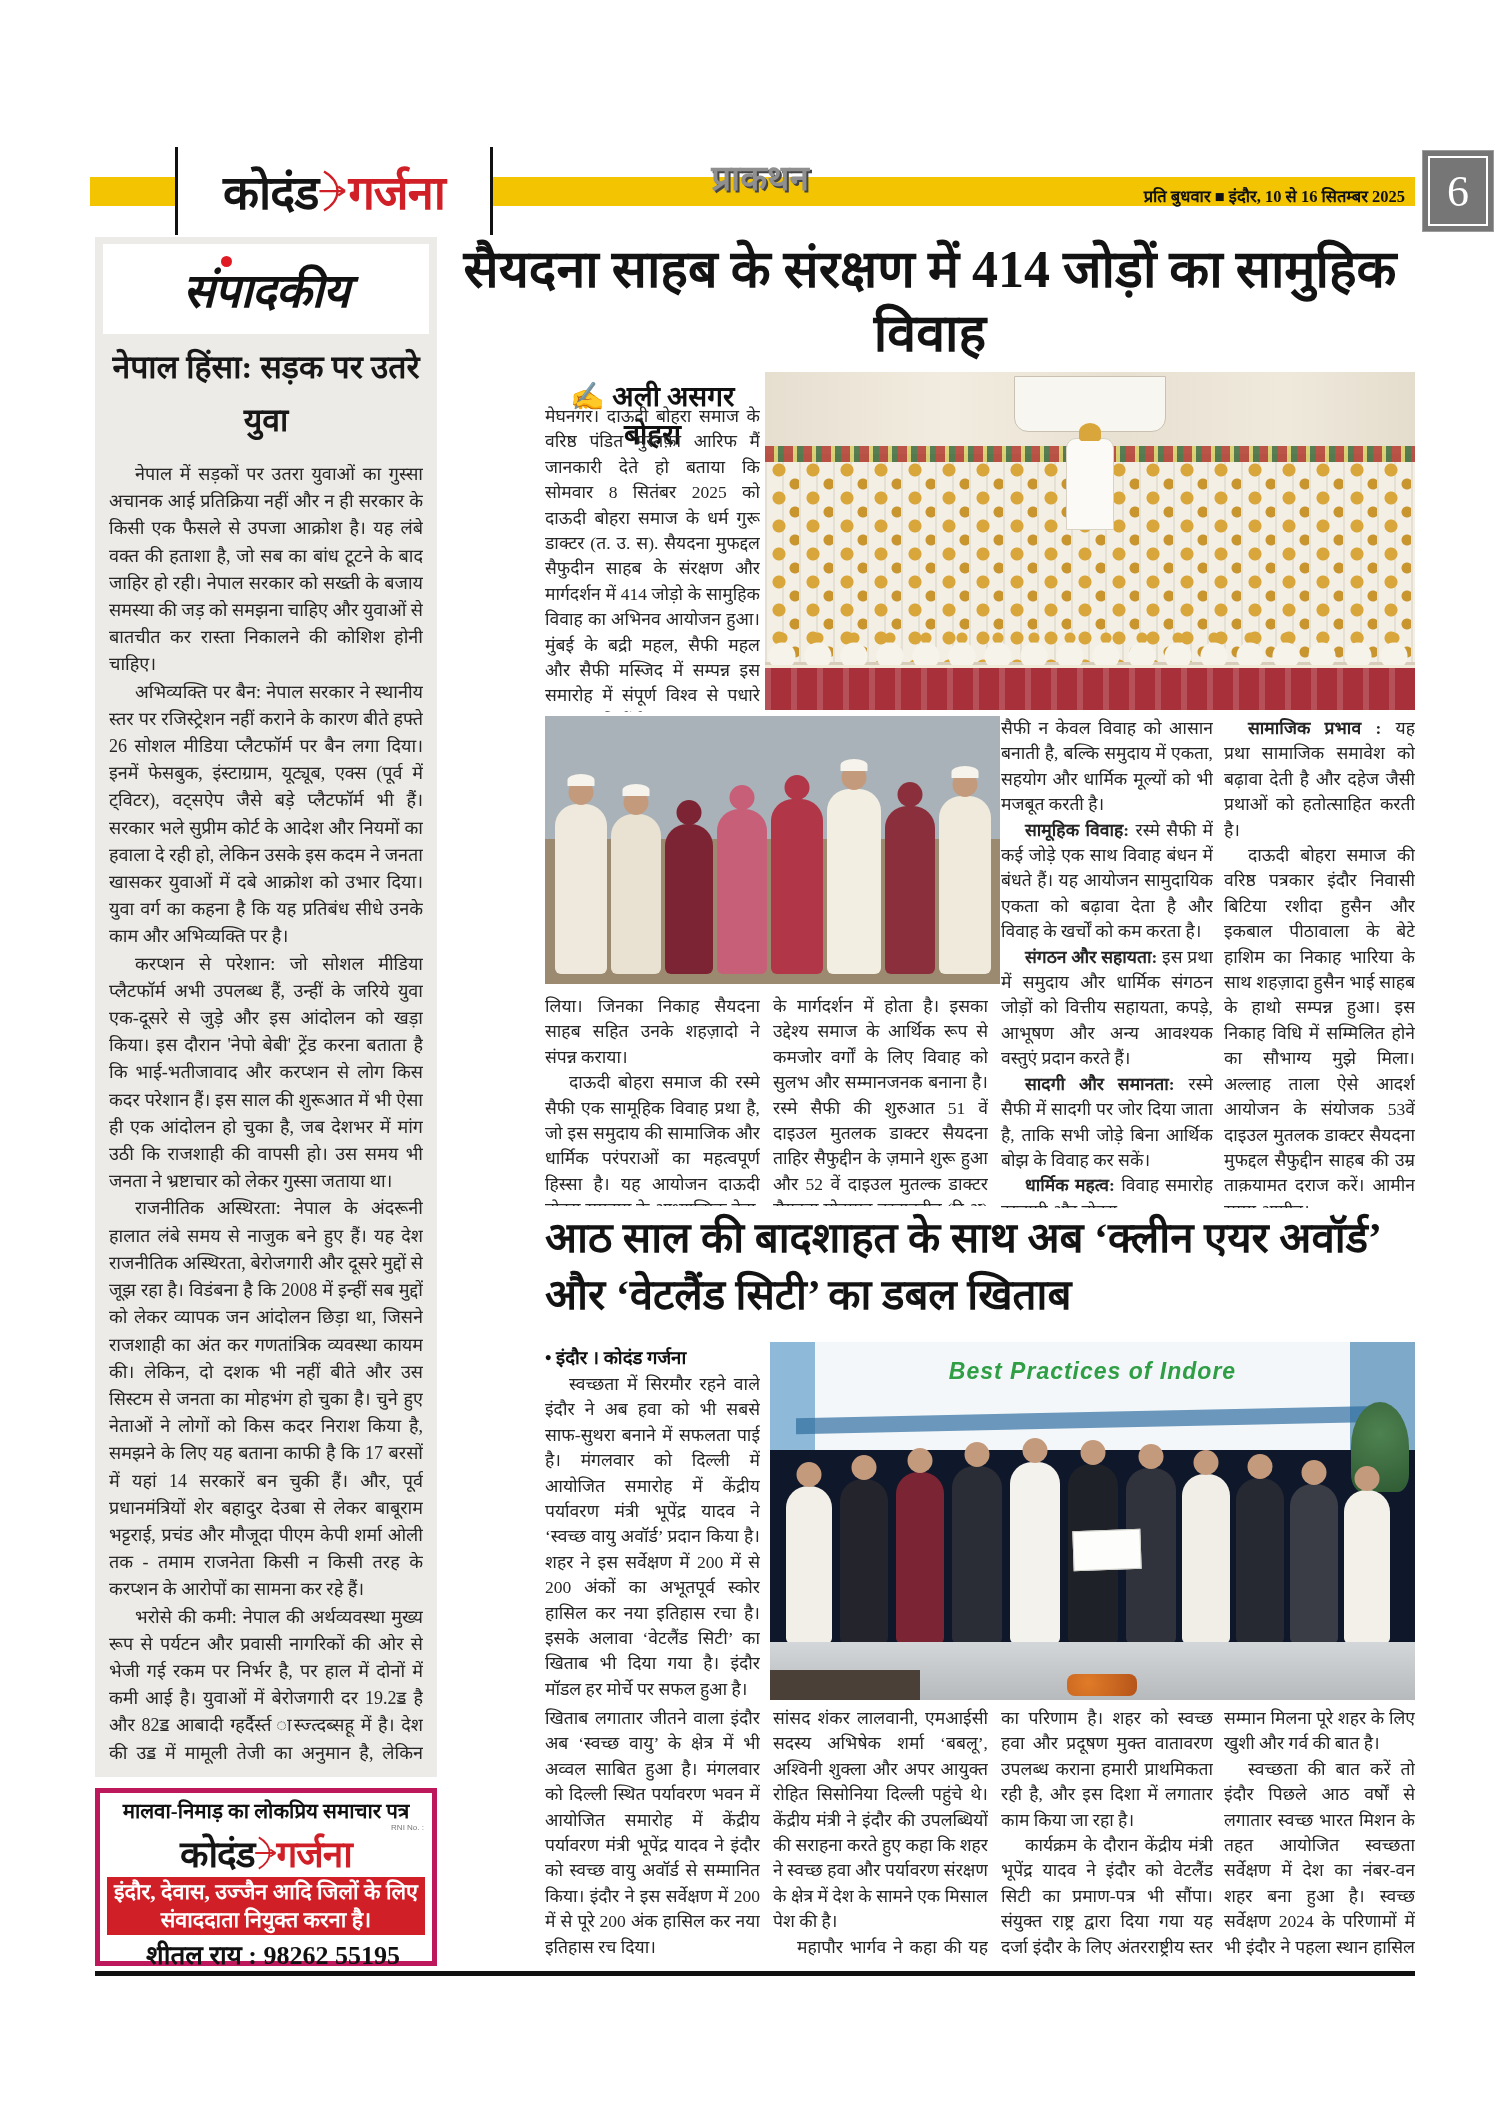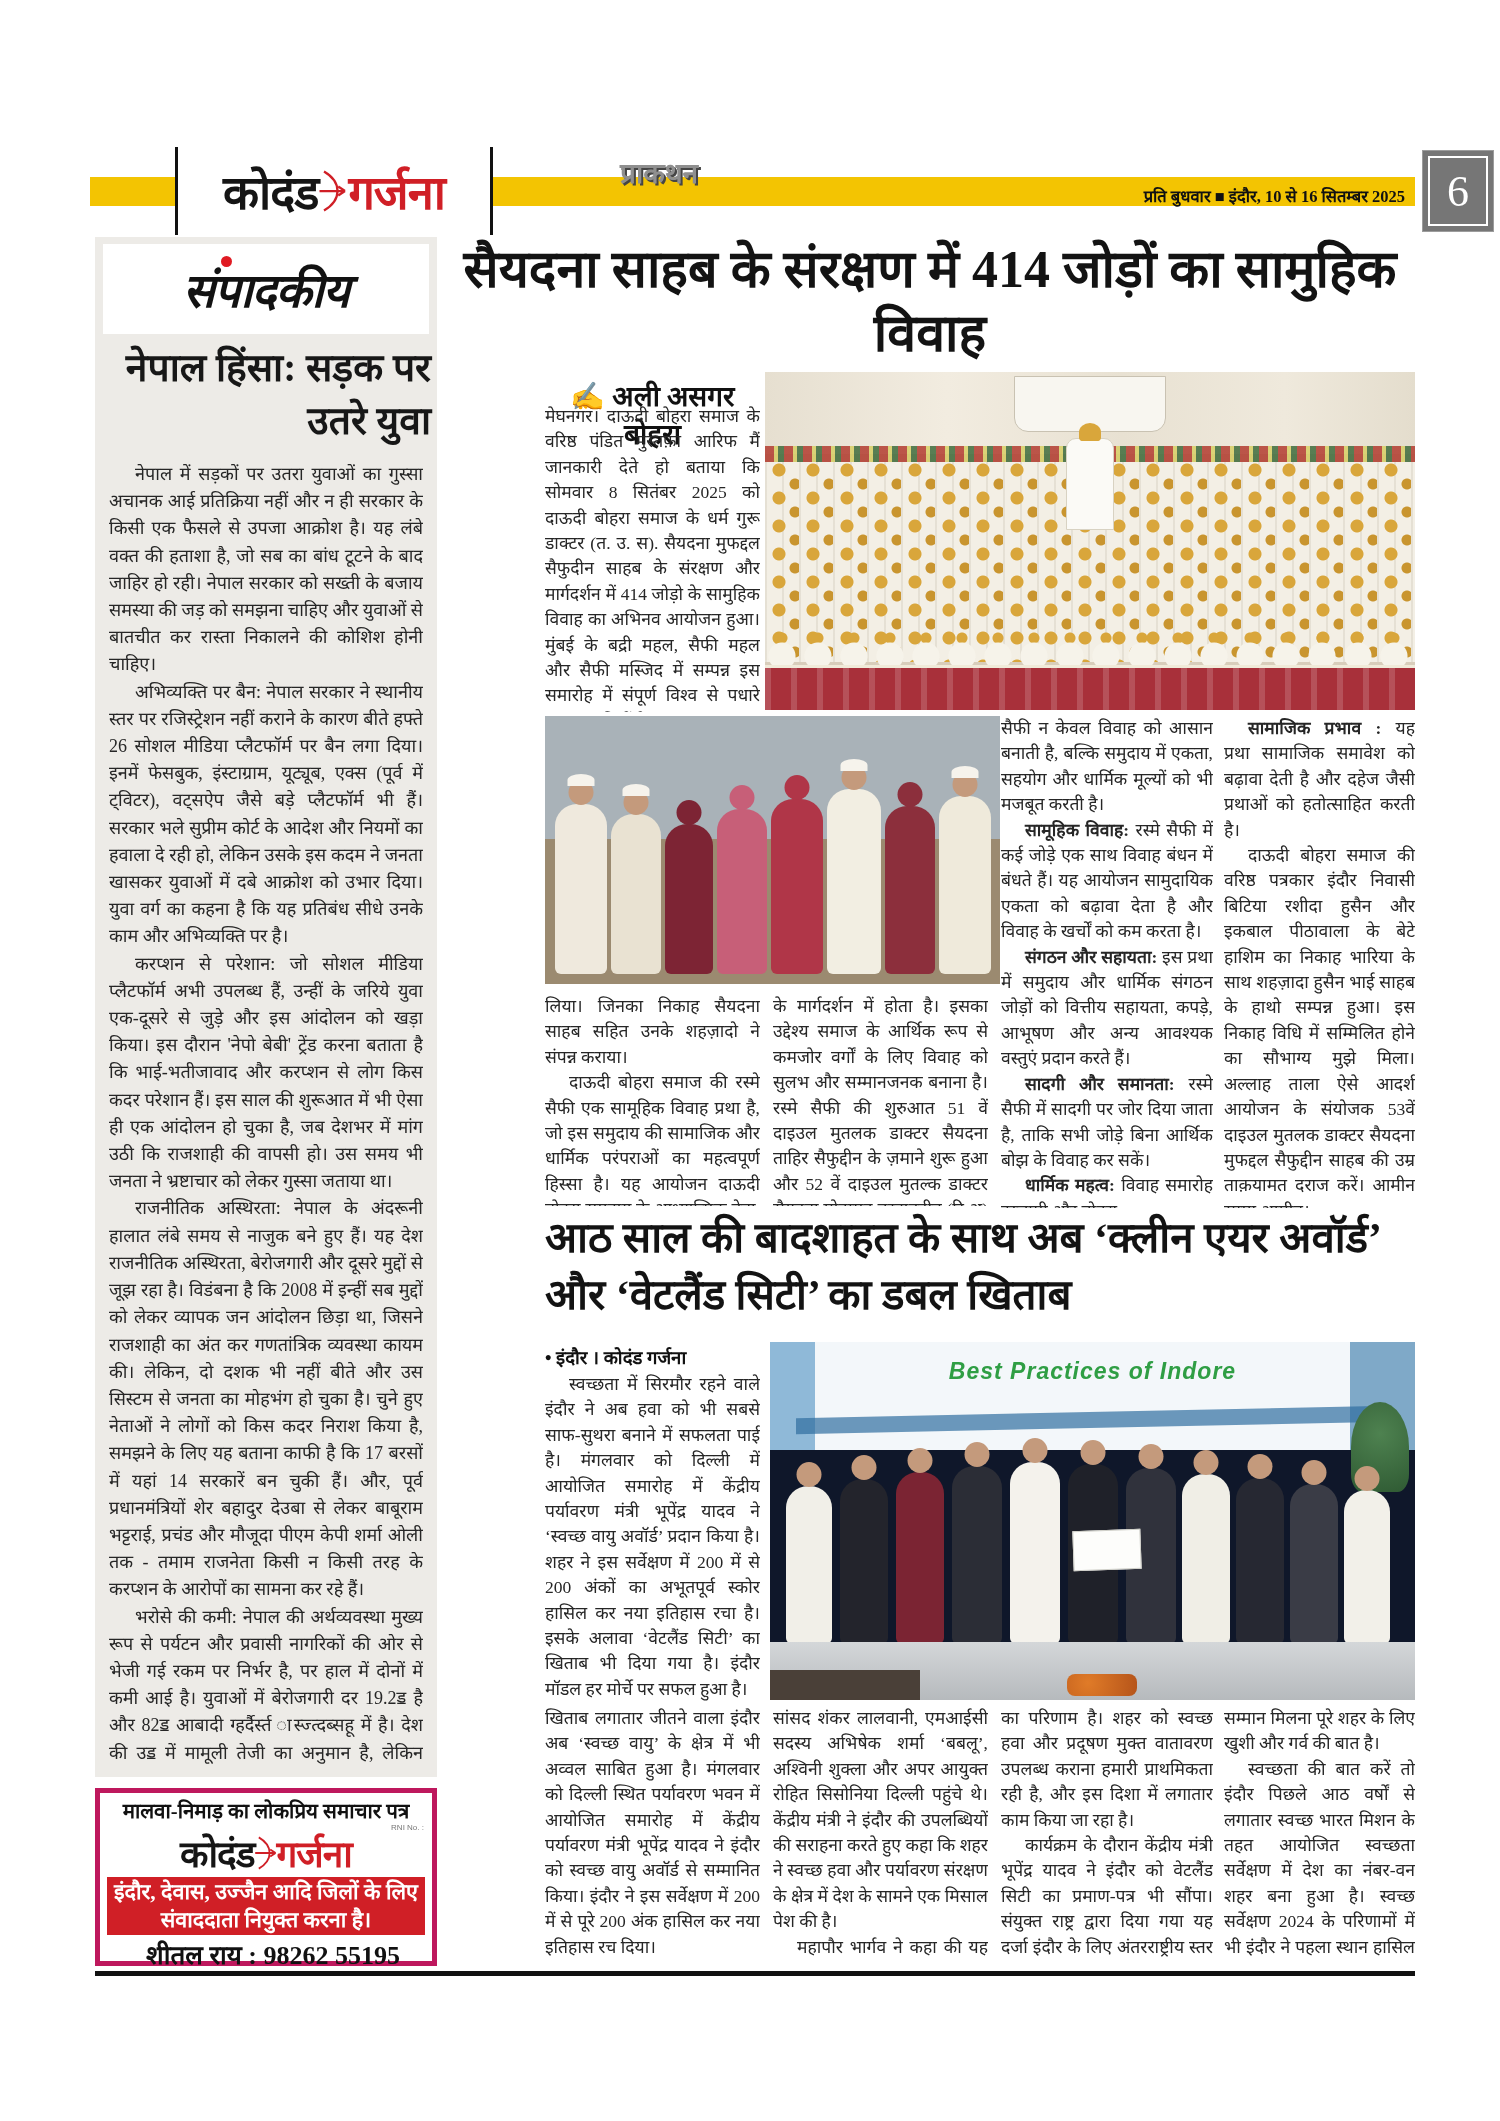--- a/index.html
+++ b/index.html
@@ -6,37 +6,37 @@
   #page{position:relative;width:1500px;height:2121px;background:#ffffff;overflow:hidden;
         font-family:"Liberation Serif",serif;color:#1c1c1c;}
   
   .yellow-strip{position:absolute;left:90px;top:177px;width:1325px;height:29px;background:#f3c402;}
   .logo-box{position:absolute;left:175px;top:147px;width:312px;height:88px;background:#fff;
             border-left:3px solid #111;border-right:3px solid #111;
             display:flex;align-items:center;justify-content:center;gap:2px;}
   .logo-black{font-size:47px;font-weight:bold;color:#151515;letter-spacing:-1px;}
   .logo-red{font-size:47px;font-weight:bold;color:#d01f26;letter-spacing:-1px;}
   .bow-svg{width:30px;height:52px;margin:0 -2px;}
-  .section-title{position:absolute;left:620px;top:153px;width:280px;text-align:left;
-                 font-size:28px;font-weight:bold;color:#8f8f8f;text-shadow:2px 2px 0 #454545;font-family:Liberation Mono, monospace;}
+  .section-title{position:absolute;left:620px;top:153px;width:280px;text-align:center;
+                 font-size:35px;font-weight:bold;color:#8f8f8f;text-shadow:2px 2px 0 #454545;font-family:Liberation Mono, monospace;}
   .dateline{position:absolute;left:940px;top:184px;width:465px;text-align:right;
             font-size:16.5px;font-weight:600;color:#111;}
   .page-badge{position:absolute;left:1422px;top:150px;width:70px;height:80px;background:#767676;
               border:1px solid #9c9c9c;}
   .page-badge .inner{position:absolute;inset:5px;border:2px solid #fff;display:flex;
               align-items:center;justify-content:center;font-size:44px;color:#fff;
               font-family:"Liberation Serif",serif;}
   
   .editorial{position:absolute;left:95px;top:237px;width:342px;height:1540px;background:#edebe7;}
   .ed-label-box{position:absolute;left:8px;top:7px;width:326px;height:90px;background:#fff;
                 display:flex;align-items:center;justify-content:center;}
   .ed-label{font-size:47px;font-weight:bold;font-style:italic;color:#121212;letter-spacing:-1px;}
   .ed-red-dot{position:absolute;left:118px;top:12px;width:11px;height:11px;border-radius:50%;background:#e01b23;}
-  .ed-headline{position:absolute;left:6px;top:104px;width:330px;text-align:right;
-               font-size:39px;line-height:53px;font-weight:bold;color:#171717;}
+  .ed-headline{position:absolute;left:6px;top:104px;width:330px;text-align:center;
+               font-size:32px;line-height:53px;font-weight:bold;color:#171717;}
   .ed-body{position:absolute;left:14px;top:224px;width:314px;height:1308px;overflow:hidden;
            font-size:18px;line-height:27.2px;text-align:justify;color:#262626;}
   .ed-body p{margin:0;text-indent:26px;}
   
   .ad-box{position:absolute;left:95px;top:1788px;width:342px;height:178px;background:#fff;
           border:5px solid #be185d;box-sizing:border-box;}
   .ad-tagline{position:absolute;left:0;top:3px;width:100%;text-align:center;
               font-size:20.5px;font-weight:bold;color:#111;}
   .ad-rni{position:absolute;right:8px;top:30px;font-size:8px;color:#777;font-family:"Liberation Sans",sans-serif;}
   .ad-logo{position:absolute;left:0;top:34px;width:100%;display:flex;align-items:center;justify-content:center;gap:1px;}

